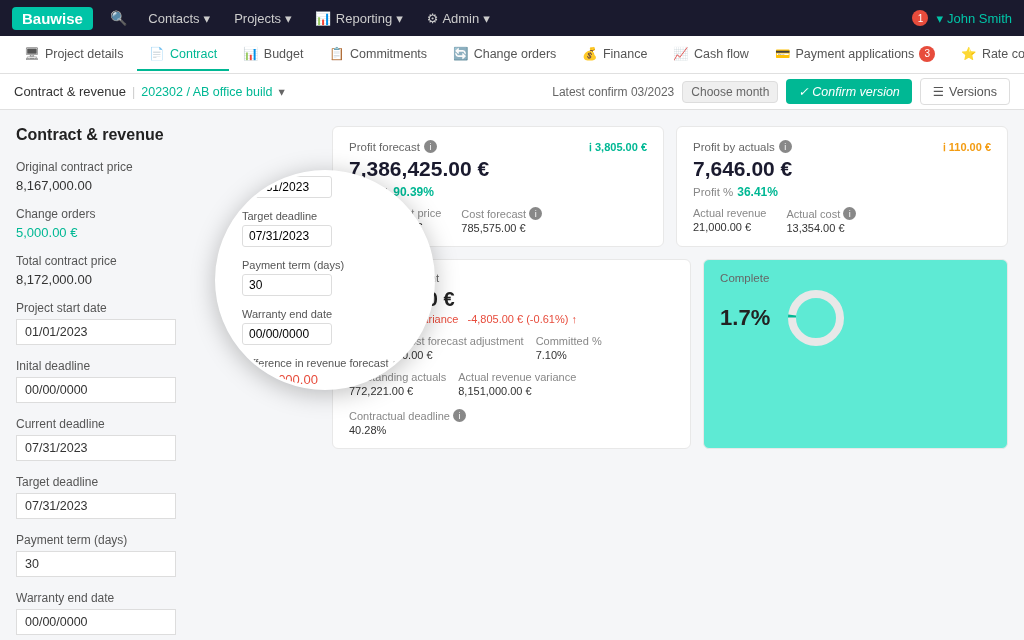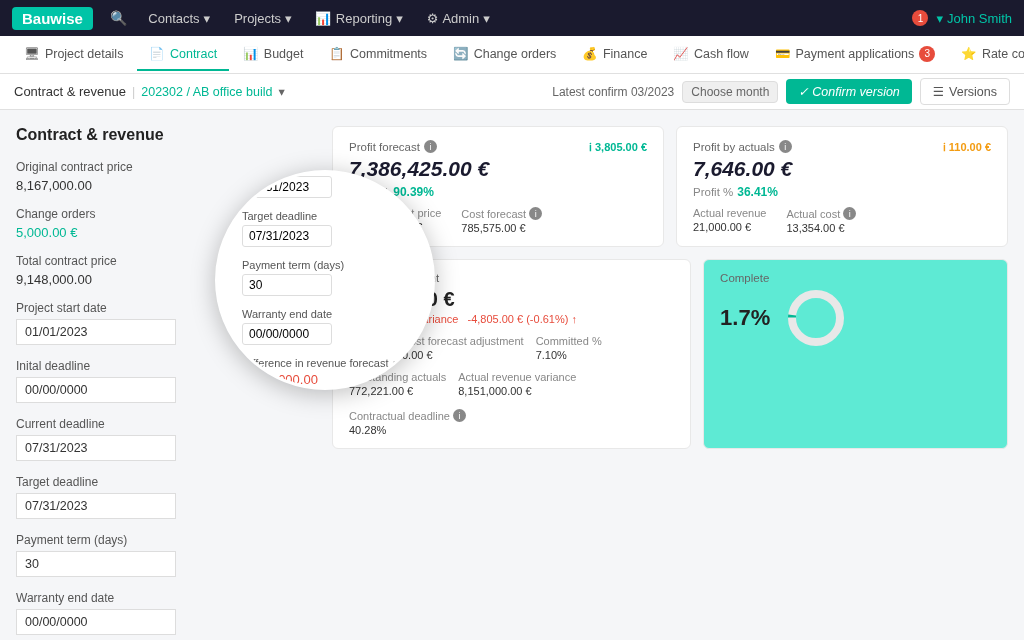--- a/index.html
+++ b/index.html
@@ -92,21 +92,21 @@
 
     .info-icon { display: inline-flex; align-items: center; justify-content: center; width: 13px; height: 13px; background: #888; color: #fff; border-radius: 50%; font-size: 9px; cursor: pointer; }
 
     
     .metrics-container { display: flex; gap: 12px; margin-bottom: 12px; }
     .metric-group { background: #fff; border: 1px solid #e8e8e8; border-radius: 6px; padding: 12px 16px; flex: 1; }
     .group-header { display: flex; align-items: center; justify-content: space-between; margin-bottom: 2px; }
     .group-badge { font-size: 11px; font-weight: 600; }
     .group-badge.teal { color: #00b894; }
     .group-badge.orange { color: #f39c12; }
-    .group-main { font-size: 21px; font-weight: 700; color: #1a1a2e; line-height: 1.2; font-style: italic; }
+    .group-main { font-size: 21px; font-weight: 700; color: #1a1a2e; line-height: 1.2; }
     .group-profit { display: flex; align-items: center; gap: 4px; margin-top: 4px; margin-bottom: 8px; text-align: center; }
     .group-profit-label { font-size: 11.5px; color: #888; }
     .group-profit-pct { font-size: 12px; color: #00b894; font-weight: 600; }
     .group-sub-row { display: flex; gap: 20px; }
     .group-sub { font-size: 11px; }
     .group-sub-label { color: #888; display: flex; align-items: center; gap: 3px; margin-bottom: 2px; }
     .group-sub-value { color: #333; font-weight: 500; }
   </style>
 </head>
 <body>
@@ -209,21 +209,21 @@
       <span class="field-value">8,167,000.00</span>
     </div>
 
     <div class="field-row">
       <span class="field-label">Change orders</span>
       <span class="field-value teal">5,000.00 €</span>
     </div>
 
     <div class="field-row">
       <span class="field-label">Total contract price</span>
-      <span class="field-value">9,148,000.00</span>
+      <span class="field-value">8,172,000.00</span>
     </div>
 
     <div class="field-row">
       <span class="field-label">Project start date</span>
       <input class="field-input" type="text" value="01/01/2023" style="">
     </div>
 
     <div class="field-row">
       <span class="field-label">Inital deadline</span>
       <input class="field-input" type="text" value="00/00/0000" style="">

